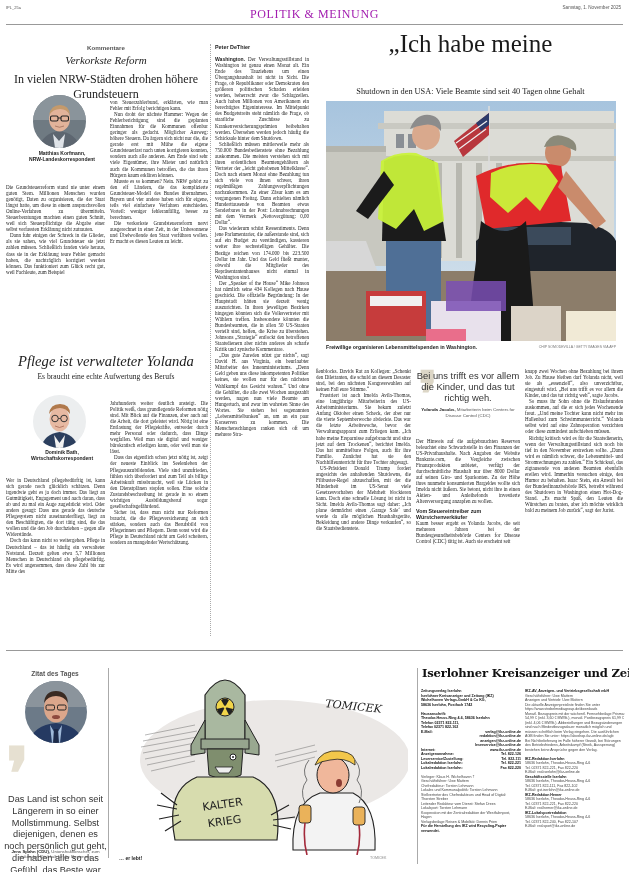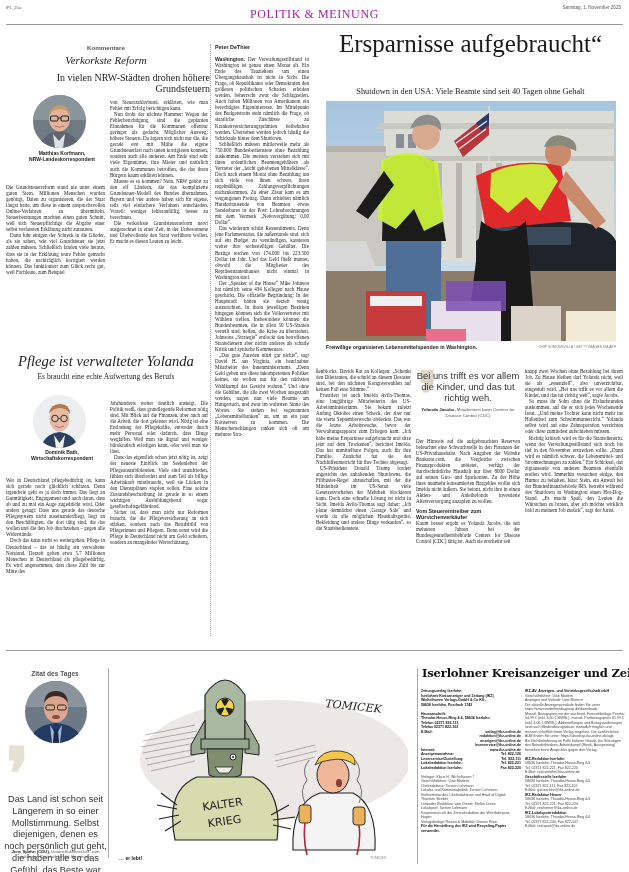--- a/index.html
+++ b/index.html
@@ -51,21 +51,21 @@
 <body>
 
 <div class="abs hdr-code">IPL_25a</div>
 <div class="abs hdr-title">POLITIK &amp; MEINUNG</div>
 <div class="abs hdr-date">Samstag, 1. November 2025</div>
 <div class="abs hdr-rule"></div>
 
 <section>
   <div class="abs kicker" style="left:6px;width:200px;top:44px;">Kommentare</div>
   <div class="abs h-italic" style="left:6px;width:200px;top:54px;font-size:11px;">Verkorkste Reform</div>
-  <div class="abs subhead" style="left:2px;width:208px;top:72px;font-size:10px;text-align:right;">In vielen NRW-Städten drohen höhere Grundsteuern</div>
+  <div class="abs subhead" style="left:2px;width:208px;top:72px;font-size:12px;">In vielen NRW-Städten drohen höhere Grundsteuern</div>
 
   <div class="abs avatar" style="left:33px;top:95px;width:53px;height:53px;">
     <svg width="53" height="53" viewBox="0 0 53 53">
       <rect width="53" height="53" fill="#6f7a82"></rect>
       <rect x="0" y="0" width="53" height="25" fill="#8a949b"></rect>
       <path d="M6 53 Q10 38 26 36 Q43 38 47 53Z" fill="#5d6670"></path>
       <path d="M20 39 L26 46 L32 39 L30 53 L22 53Z" fill="#dfe3e8"></path>
       <ellipse cx="26.5" cy="24" rx="10.5" ry="12.5" fill="#e2b39a"></ellipse>
       <path d="M16 20 Q18 10 27 10 Q36 10 37 20 Q34 14 27 14 Q20 14 16 20Z" fill="#c49a6c"></path>
       <rect x="17.5" y="21" width="7.5" height="5" rx="1.5" fill="none" stroke="#222" stroke-width="1.1"></rect>
@@ -131,21 +131,21 @@
 
   <div class="abs col" style="left:215px;width:94px;top:56px;">
     <p class="first"><span class="dateline">Washington.</span> <span>Der Verwaltungsstillstand in Washington ist genau einen Monat alt. Ein Ende des Tauziehens um einen Übergangshaushalt ist nicht in Sicht. Die Frage, ob Republikaner oder Demokraten den größeren politischen Schaden erleiden werden, beherrscht zwar die Schlagzeilen. Auch haben Millionen von Amerikanern ein berechtigtes Eigeninteresse. Im Mittelpunkt des Budgetstreits steht nämlich die Frage, ob staatliche Zuschüsse zu Krankenversicherungsprämien beibehalten werden. Übersehen werden jedoch häufig die Schicksale hinter dem Shutdown.</span></p>
     <p>Schließlich müssen mittlerweile mehr als 750.000 Bundesbedienstete ohne Bezahlung auskommen. Die meisten verstehen sich mit ihren ordentlichen Beamtengehältern als Vertreter der „leicht gehobenen Mittelklasse“. Doch nach einem Monat ohne Bezahlung tun sich viele von ihnen schwer, ihren regelmäßigen Zahlungsverpflichtungen nachzukommen. Zu einer Zäsur kam es am vergangenen Freitag. Dann erhielten nämlich Hunderttausende von Beamten etwas Sonderbares in der Post: Lohnabrechnungen mit dem Vermerk „Nettovergütung: 0,00 Dollar“.</p>
     <p>Das wiederum schürt Ressentiments. Denn jene Parlamentarier, die außerstande sind, sich auf ein Budget zu verständigen, kassieren weiter ihre sechsstelligen Gehälter. Die Bezüge reichen von 174.000 bis 223.500 Dollar im Jahr. Und das Geld fließt munter, obwohl die Mitglieder des Repräsentantenhauses nicht einmal in Washington sind.</p>
     <p>Der „Speaker of the House“ Mike Johnson hat nämlich seine 434 Kollegen nach Hause geschickt. Die offizielle Begründung: In der Hauptstadt hätten sie derzeit wenig auszurichten. In ihren jeweiligen Bezirken hingegen könnten sich die Volksvertreter mit Wählern treffen. Insbesondere könnten die Bundesbeamten, die in allen 50 US-Staaten verteilt sind, helfen, die Krise zu überstehen. Johnsons „Strategie“ entlockt den betroffenen Staatsdienern aber nichts anderes als scharfe Kritik und zynische Kommentare.</p>
     <p>„Das gute Zureden nützt gar nichts“, sagt David H. aus Virginia, ein beurlaubter Mitarbeiter des Innenministeriums. „Denn Geld geben uns diese inkompetenten Politiker keines, sie wollen nur für den nächsten Wahlkampf das Gesicht wahren.“ Und ohne die Gehälter, die alle zwei Wochen ausgezahlt werden, nagen nun viele Beamte am Hungertuch, und zwar im wahrsten Sinne des Wortes. Sie stehen bei sogenannten „Lebensmittelbanken“ an, um an ein paar Konserven zu kommen. Die Menschenschlangen ranken sich oft um mehrere Stra-</p>
   </div>
 
   <div class="abs" style="left:312px;width:317px;top:31px;text-align:center;font-size:25px;line-height:26px;color:#1a1a1a;">
-    <div>Ersparnisse aufgebraucht“</div>
+    <div>„Ich habe meine</div>
   </div>
   <div class="abs subhead" style="left:312px;width:317px;top:87px;font-size:8.3px;">Shutdown in den USA: Viele Beamte sind seit 40 Tagen ohne Gehalt</div>
 
   <div class="abs photo" style="left:326px;top:101px;width:290px;height:240px;">
     <svg width="290" height="240" viewBox="0 0 290 240">
       <defs>
         <linearGradient id="sky" x1="0" y1="0" x2="0" y2="1">
           <stop offset="0" stop-color="#a7c4de"></stop>
             <stop offset="1" stop-color="#dbe6ee"></stop>
         </linearGradient>

